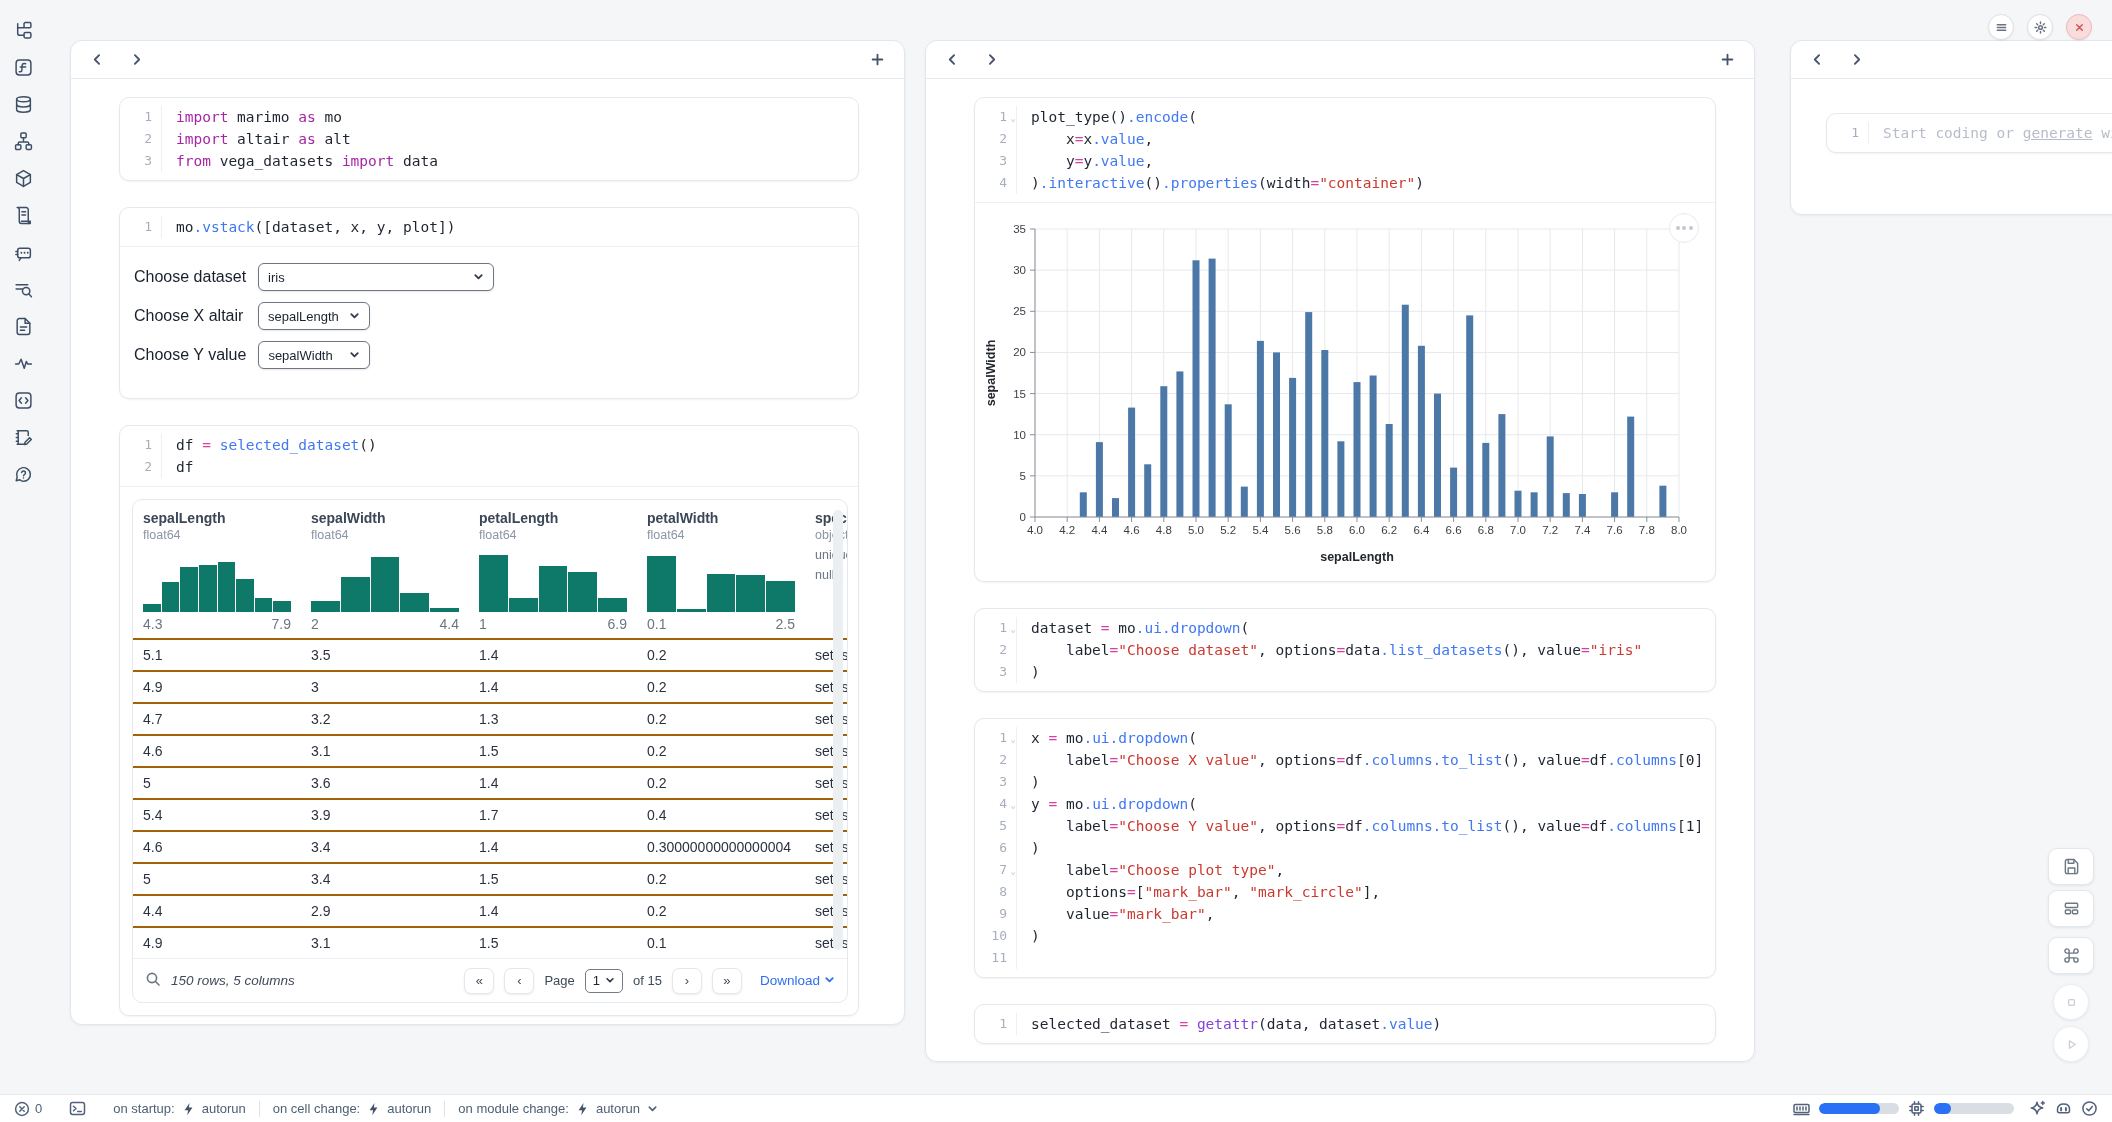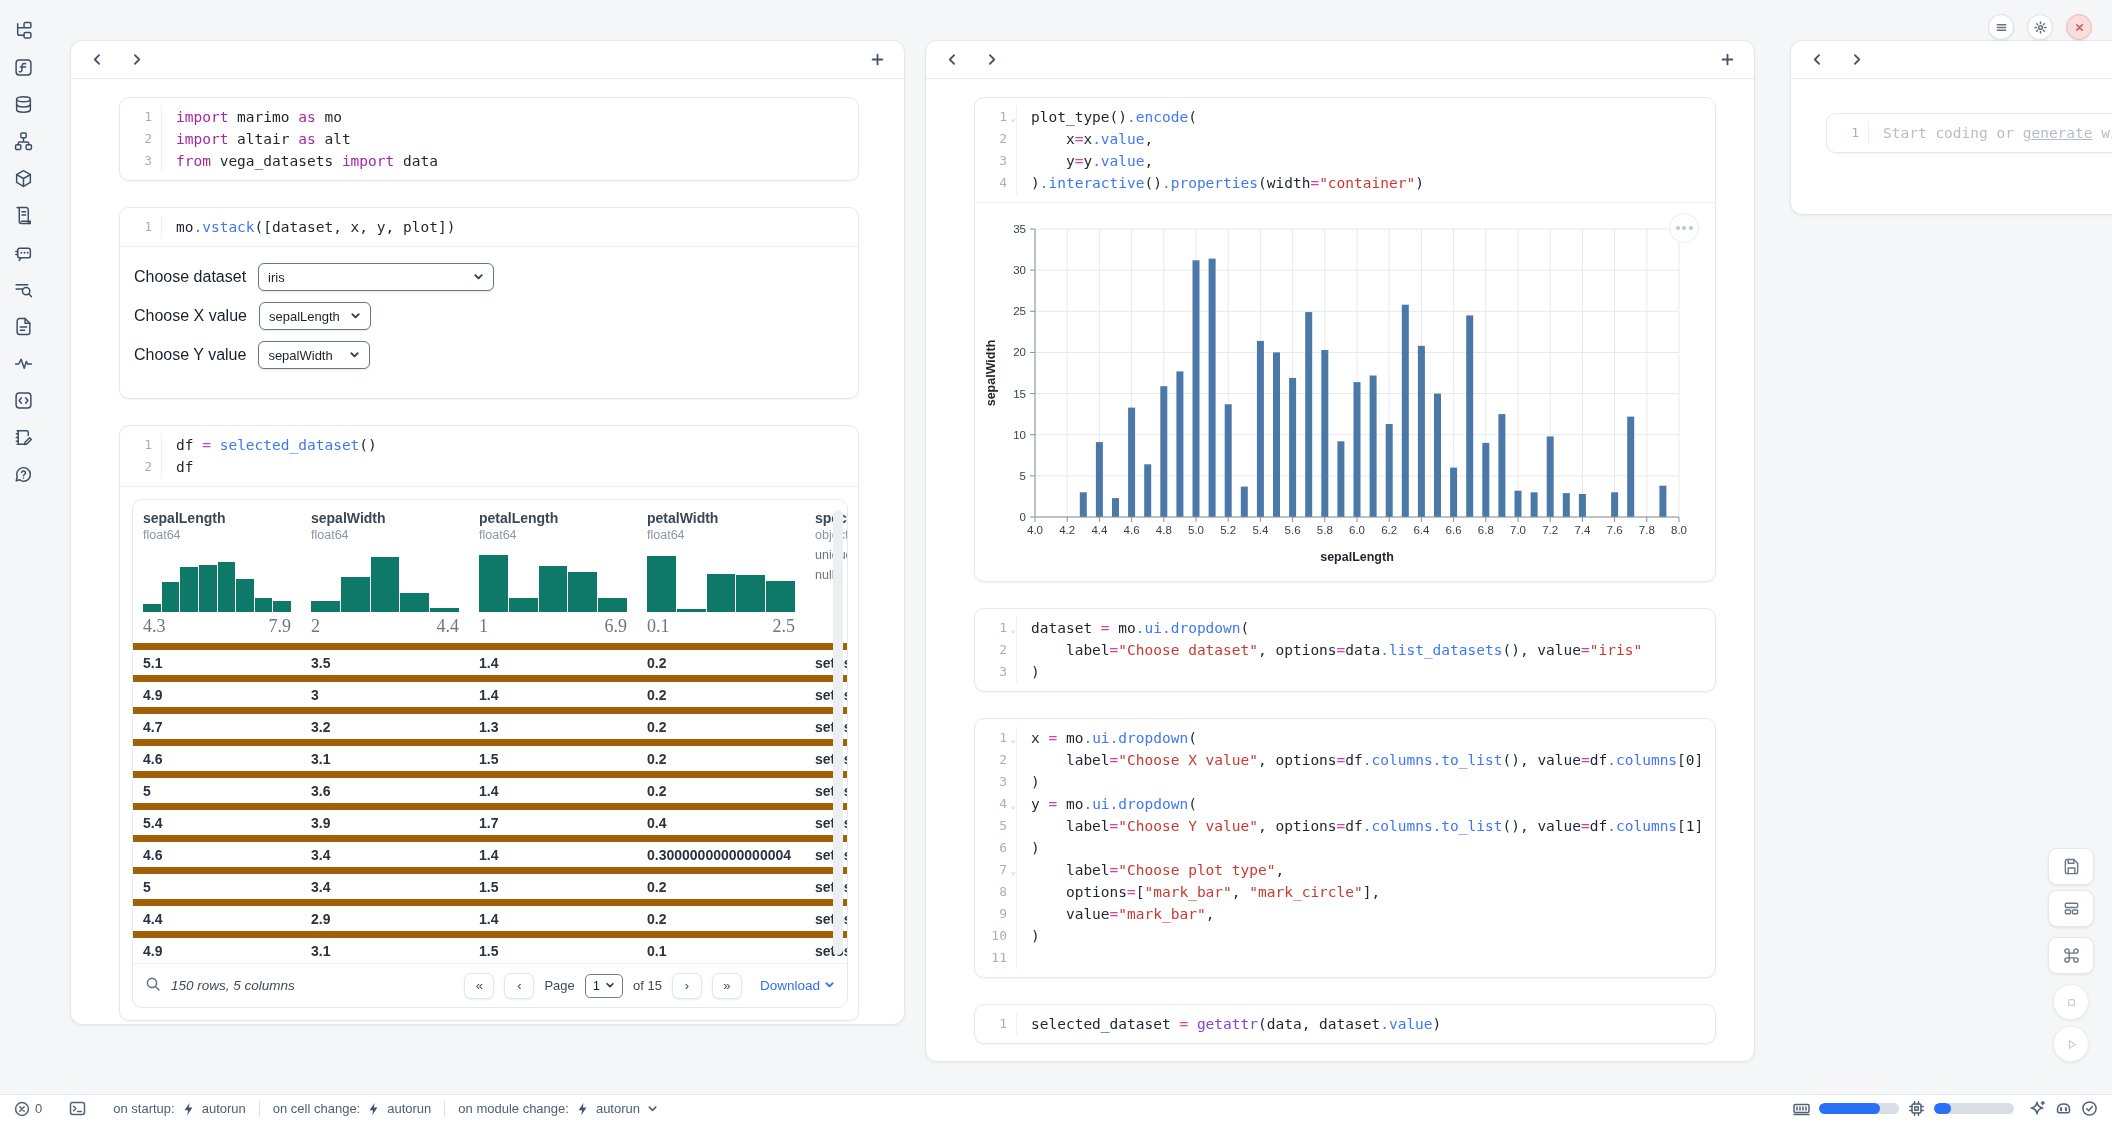--- a/index.html
+++ b/index.html
@@ -47,23 +47,23 @@
   
   .tbl-out { padding:12px; }
   .tbl { position:relative; width:716px; border:1px solid #e5e8ec; border-radius:10px; overflow:hidden; }
   .thead { display:flex; padding:10px 0 6px 0; }
   .th { width:168px; flex:0 0 168px; padding-left:10px; }
   .th-last { width:46px; flex:0 0 46px; overflow:hidden; white-space:nowrap; }
   .th-name { font-size:14px; font-weight:bold; color:#3b4656; }
   .th-type { font-size:12.5px; color:#8b95a5; margin-top:2px; }
   .hist { display:flex; align-items:flex-end; gap:1px; height:62px; width:148px; margin-top:8px; cursor:pointer; }
   .hist div { background:#0e7968; flex:1; }
-  .th-range { display:flex; justify-content:space-between; width:148px; font-size:18px; color:#6b7685; margin-top:4px;font-family:Liberation Serif, serif; }
+  .th-range { display:flex; justify-content:space-between; width:148px; font-size:14px; color:#6b7685; margin-top:4px; }
   .th-meta { font-size:12.5px; color:#6b7685; margin-top:6px; }
-  .tr { display:flex; border-top:7px solid #a16207; height:32px; align-items:center; cursor:default;font-weight:bold; }
+  .tr { display:flex; border-top:2px solid #a16207; height:32px; align-items:center; cursor:default; }
   .td { width:168px; flex:0 0 168px; padding-left:10px; font-size:14px; color:#2a3240; overflow:hidden; white-space:nowrap; }
   .td-last { width:46px; flex:0 0 46px; overflow:hidden; white-space:nowrap; }
   .tbl-scroll { position:absolute; right:4px; top:10px; bottom:52px; width:10px; border-radius:5px; background:#eceff2; }
   .tfoot { border-top:1px solid #eef1f4; height:44px; display:flex; align-items:center; padding:0 12px; gap:10px; }
   .tfoot .searchicon svg { width:16px; height:16px; stroke:#6b7685; stroke-width:1.6; fill:none; stroke-linecap:round; }
   .tsummary { font-size:13.5px; color:#3f4a5a; flex:1;font-style:italic; }
   .pgbtn { width:30px; height:26px; border:1px solid #e3e7eb; border-radius:7px; background:#fff; box-shadow:0 1px 2px rgba(16,24,40,.08); display:flex; align-items:center; justify-content:center; font-size:13px; color:#3f4a5a; cursor:pointer; }
   .pglabel { font-size:13px; color:#3f4a5a; }
   .pgselect { display:inline-flex; align-items:center; gap:5px; border:1px solid #747c88; border-radius:5px; height:24px; padding:0 7px; font-size:13px; cursor:pointer; background:#fff; }
   .pgselect svg { width:10px; height:10px; stroke:#333c4a; stroke-width:2; fill:none; stroke-linecap:round; stroke-linejoin:round; }
@@ -246,21 +246,21 @@
               <div class="ctl-row">
                 <span class="ctl-label">Choose dataset</span>
                 <div class="select wide">
                   <span>iris</span>
                   <span><svg viewBox="0 0 12 12">
                       <path d="M2.5 4.5L6 8l3.5-3.5"></path>
                     </svg></span>
                 </div>
               </div>
               <div class="ctl-row">
-                <span class="ctl-label">Choose X value</span>
+                <span class="ctl-label">Choose X altair</span>
                 <div class="select">
                   <span>sepalLength</span>
                   <span><svg viewBox="0 0 12 12">
                       <path d="M2.5 4.5L6 8l3.5-3.5"></path>
                     </svg></span>
                 </div>
               </div>
               <div class="ctl-row">
                 <span class="ctl-label">Choose Y value</span>
                 <div class="select">

